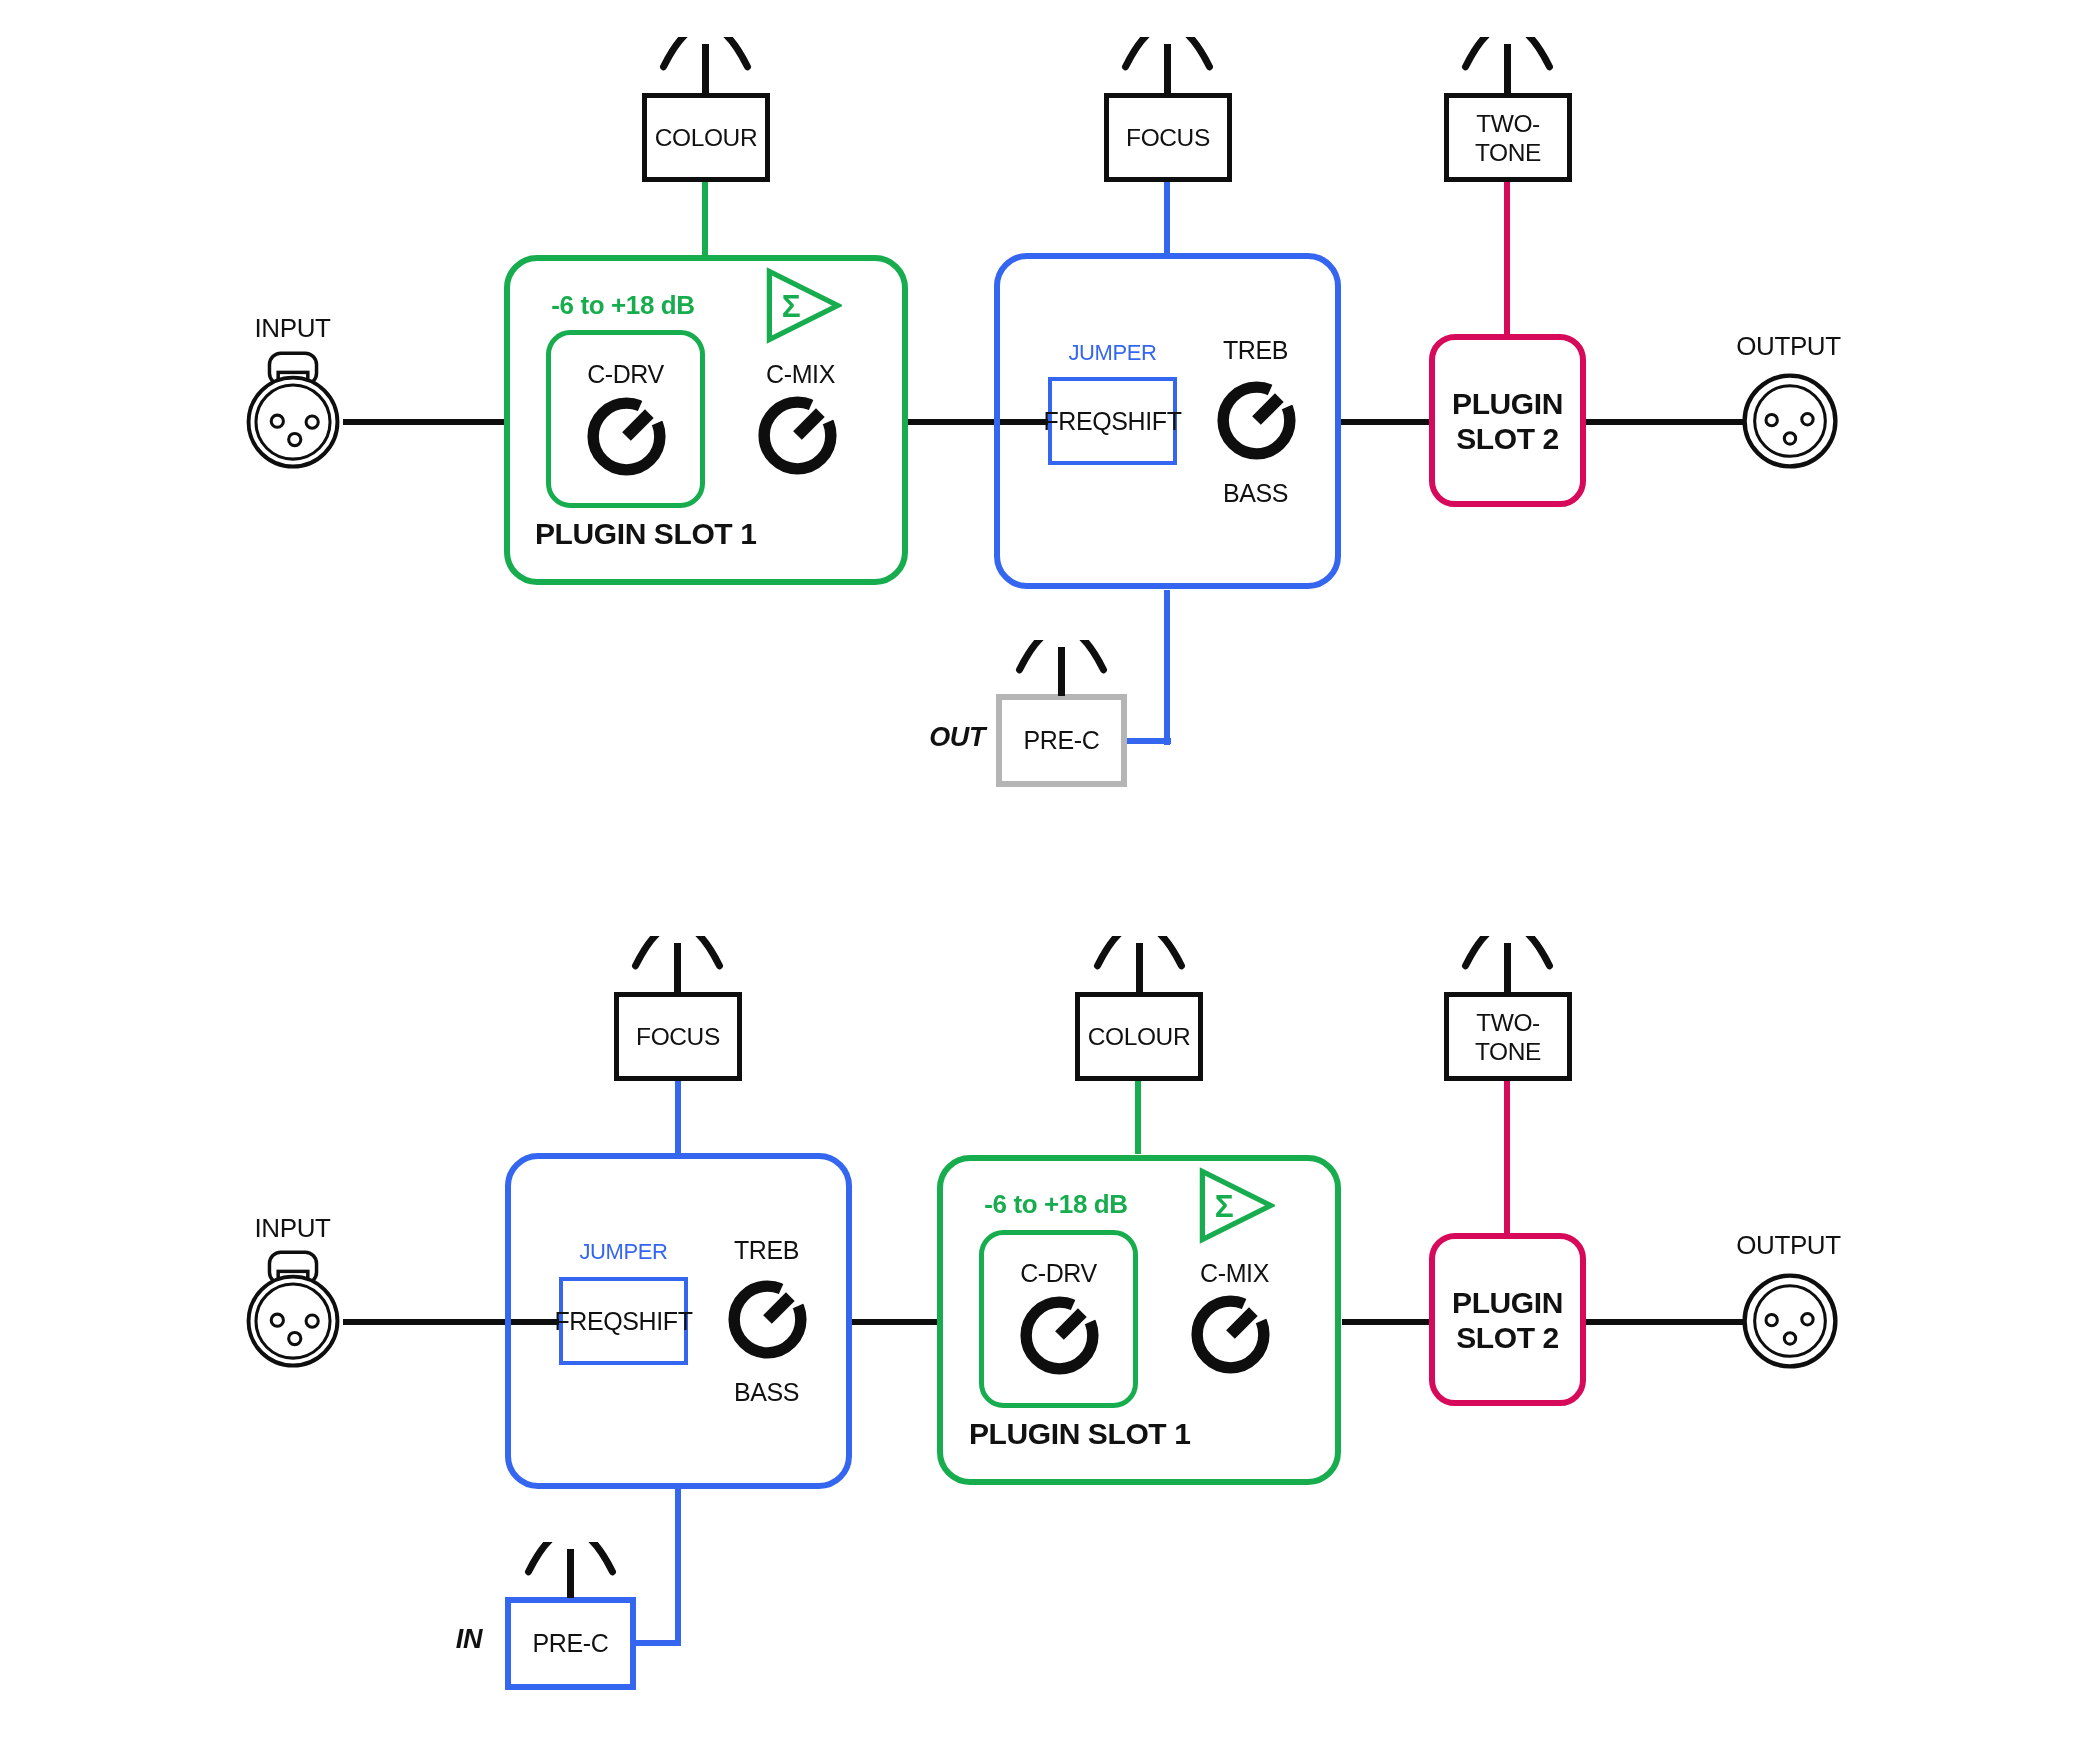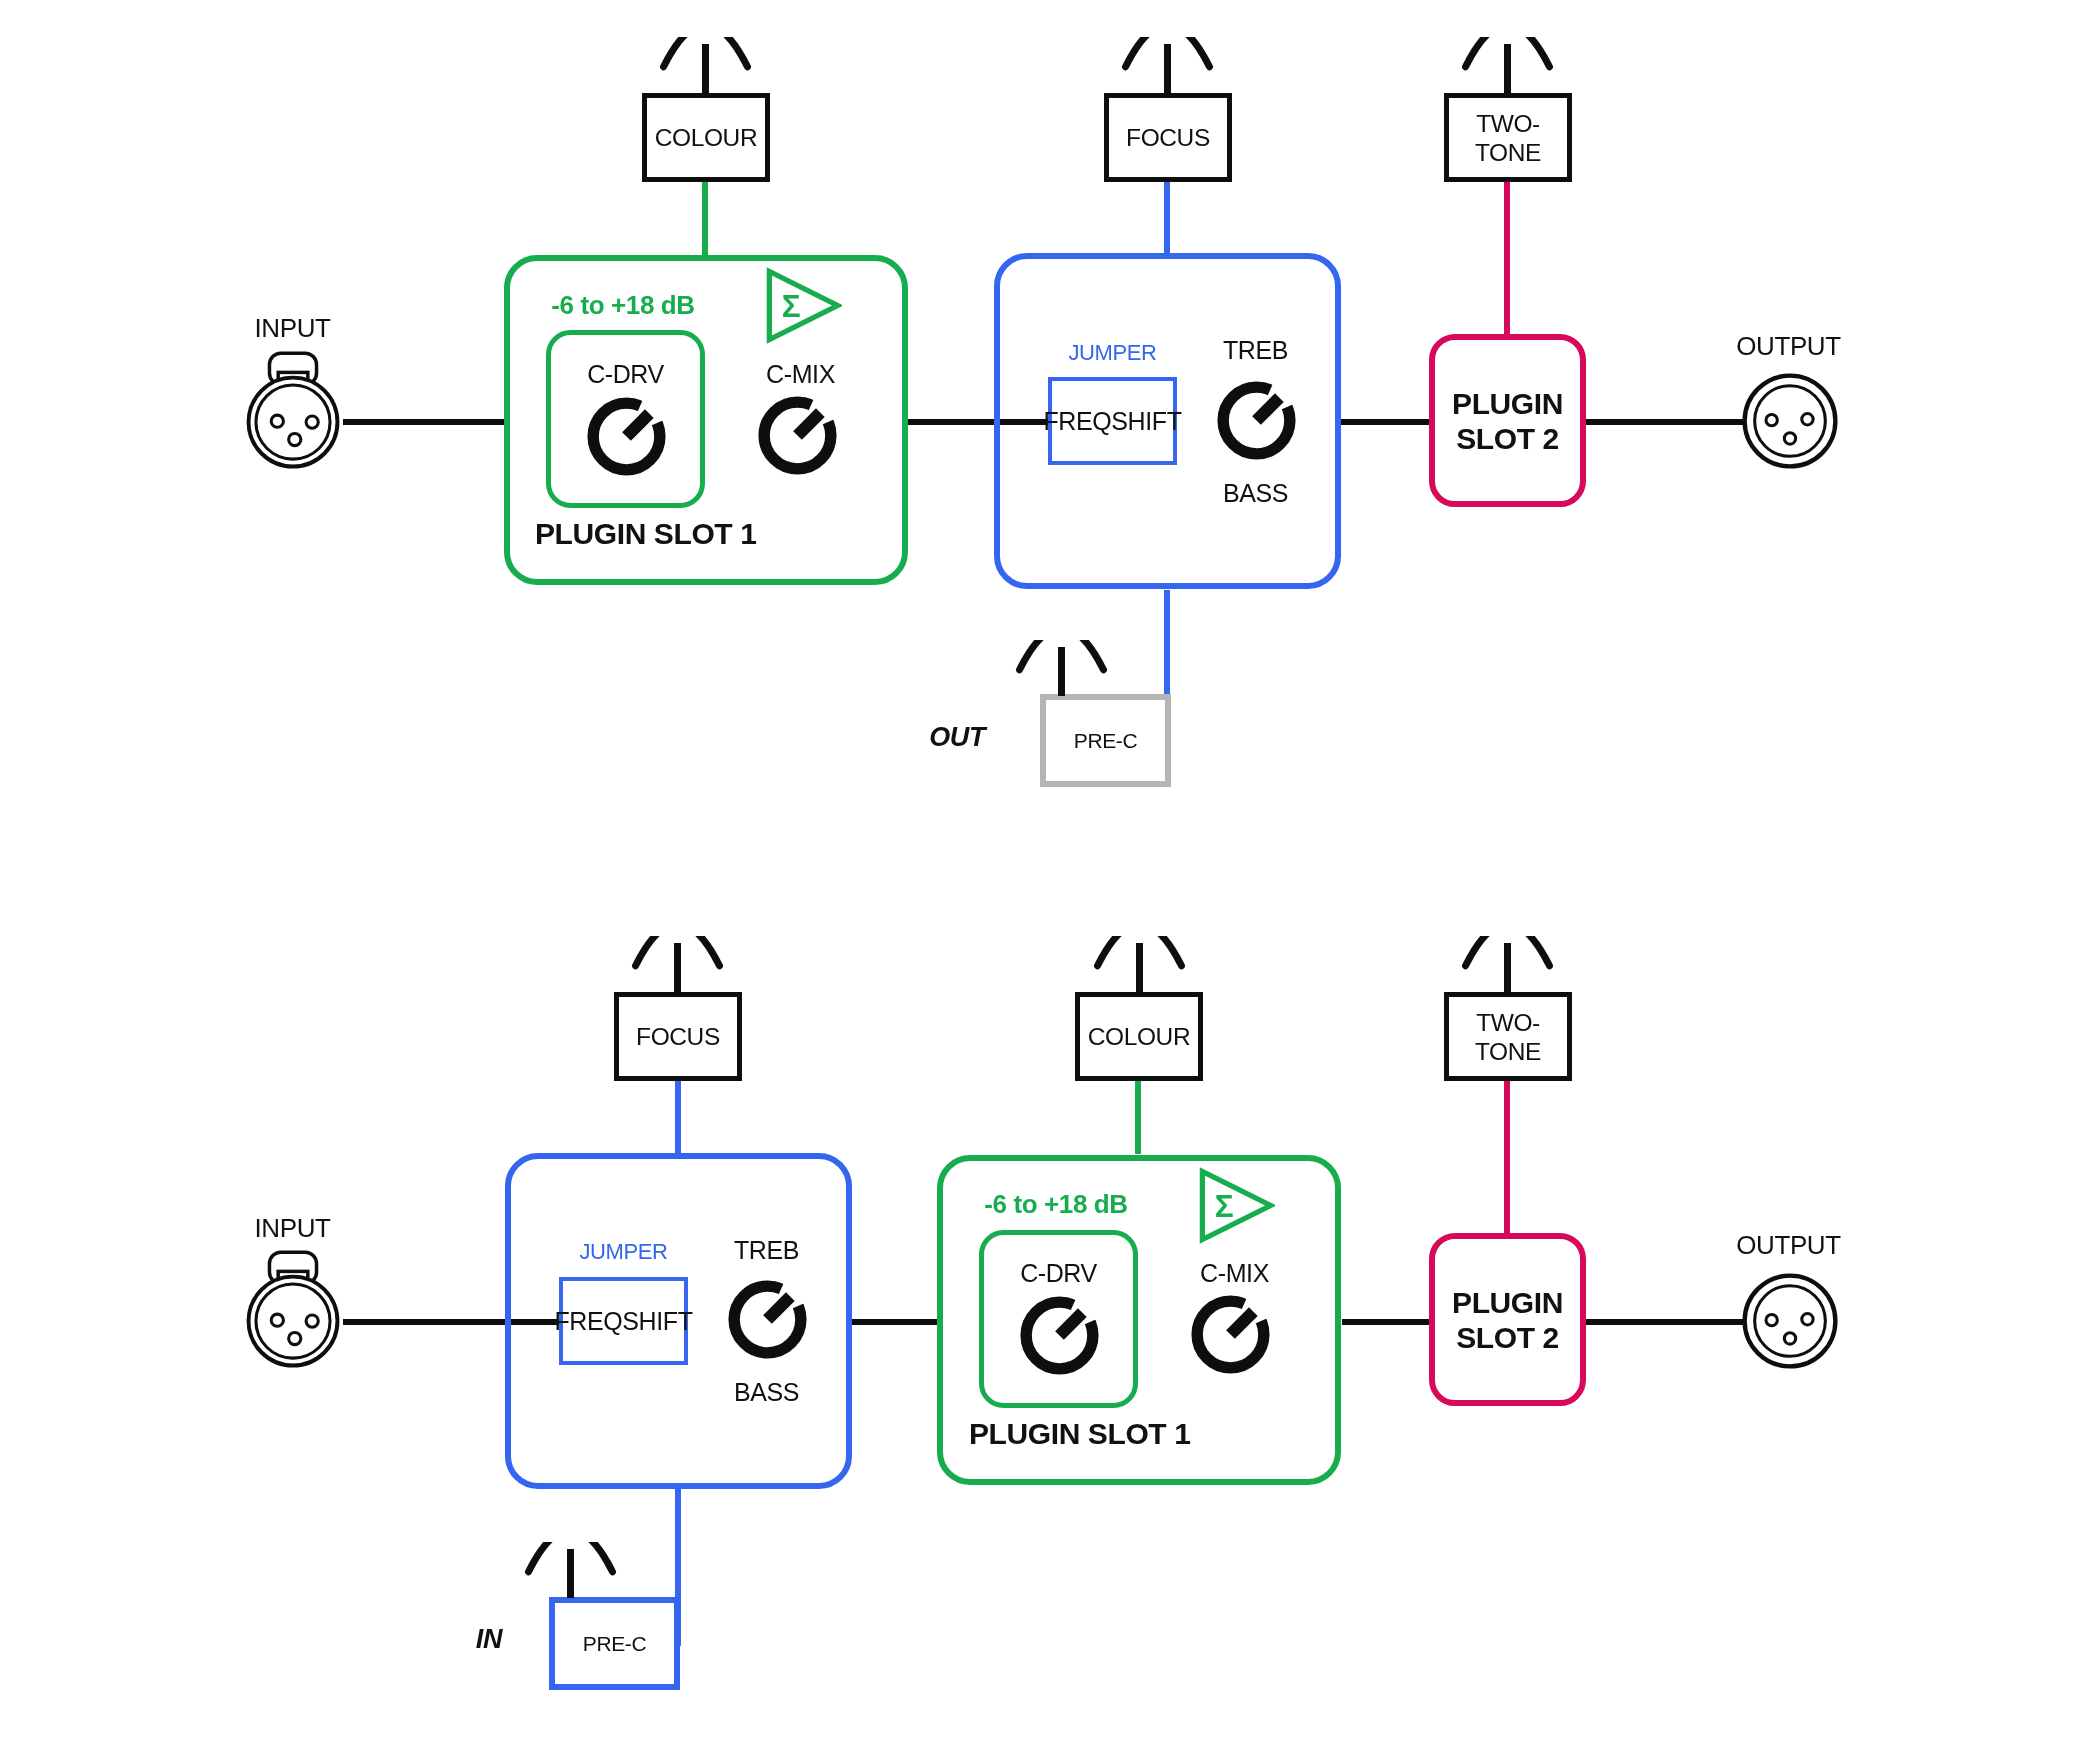--- a/index.html
+++ b/index.html
@@ -27,21 +27,21 @@
   .module.crimson{border-color:var(--crimson);border-radius:26px;display:flex;flex-direction:column;
                   align-items:center;justify-content:center;font-size:30px;font-weight:700;line-height:35px;letter-spacing:-0.4px;}
   .switchbox{position:absolute;box-sizing:border-box;border:5.2px solid var(--ink);background:#fff;z-index:2;
              display:flex;flex-direction:column;align-items:center;justify-content:center;
              font-size:24.5px;line-height:29px;letter-spacing:-0.4px;}
   .innerbox{position:absolute;box-sizing:border-box;border:5.2px solid var(--green);border-radius:24.5px;z-index:2;}
   .jumperbox{position:absolute;box-sizing:border-box;border:4.4px solid var(--blue);background:#fff;z-index:2;
              display:flex;align-items:center;justify-content:center;
              font-size:25px;line-height:31px;letter-spacing:-0.4px;}
   .precbox{position:absolute;box-sizing:border-box;border:6.1px solid;background:#fff;z-index:2;
-           display:flex;align-items:center;justify-content:center;font-size:21px;letter-spacing:-0.4px;margin-left:44px;}
+           display:flex;align-items:center;justify-content:center;font-size:25px;letter-spacing:-0.4px;}
   .precbox.gray{border-color:var(--gray);}
   .precbox.blue{border-color:var(--blue);}
   .icon{position:absolute;z-index:3;}
 </style>
 </head>
 <body>
 
 <div id="stage">
 
   <div>
@@ -250,17 +250,17 @@
 
     <div class="conn-blue" style="left:675px;top:1489px;width:6.1px;height:157px;"></div>
     <div class="conn-blue" style="left:636px;top:1640px;width:45px;height:6.1px;"></div>
     <svg class="icon" style="left:518px;top:1542px;" width="105" height="56" viewBox="0 0 120 64">
       <path d="M12,34 Q60,-62 108,34" fill="none" stroke="#0e0e0e" stroke-width="8" stroke-linecap="round"></path>
       <line x1="60" y1="8" x2="60" y2="64" stroke="#0e0e0e" stroke-width="8"></line>
     </svg>
     <div class="precbox blue" style="left:505px;top:1597px;width:131px;height:93px;">
       <span>PRE-C</span>
     </div>
-    <div class="lbl route-lbl right" style="left:392px;top:1625px;width:110px;">IN</div>
+    <div class="lbl route-lbl right" style="left:372px;top:1625px;width:110px;">IN</div>
   </div>
 
 </div>
 
 
 </body></html>

